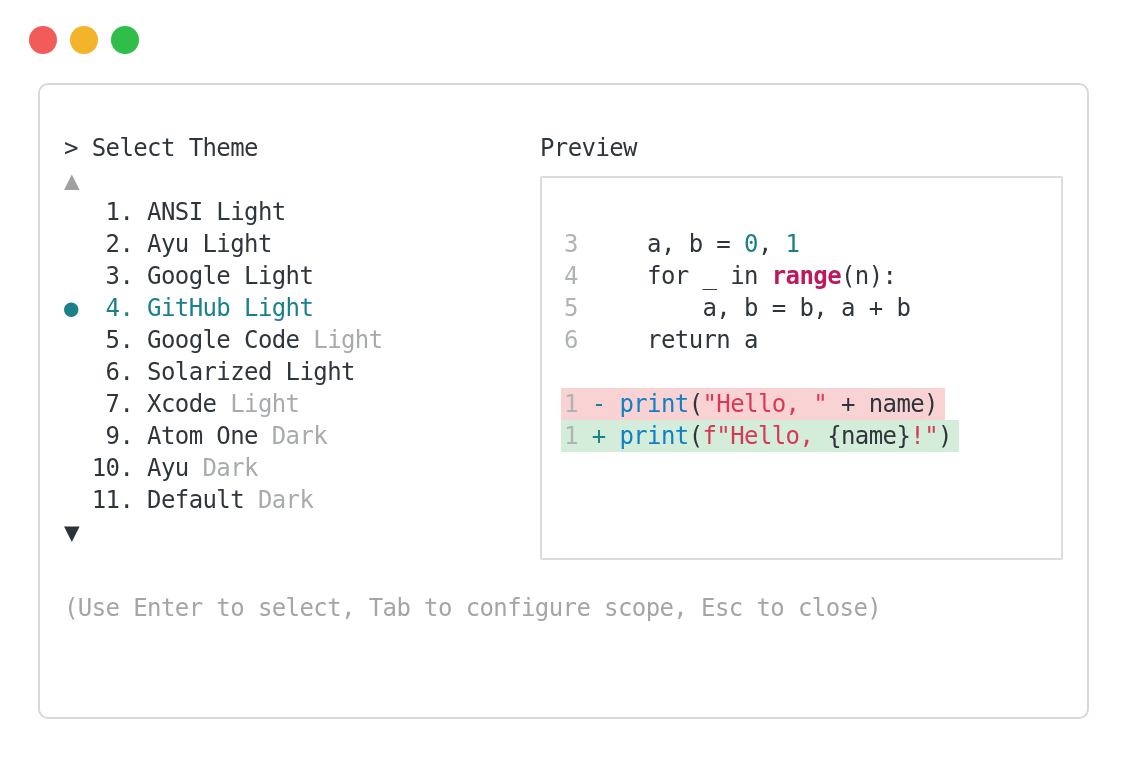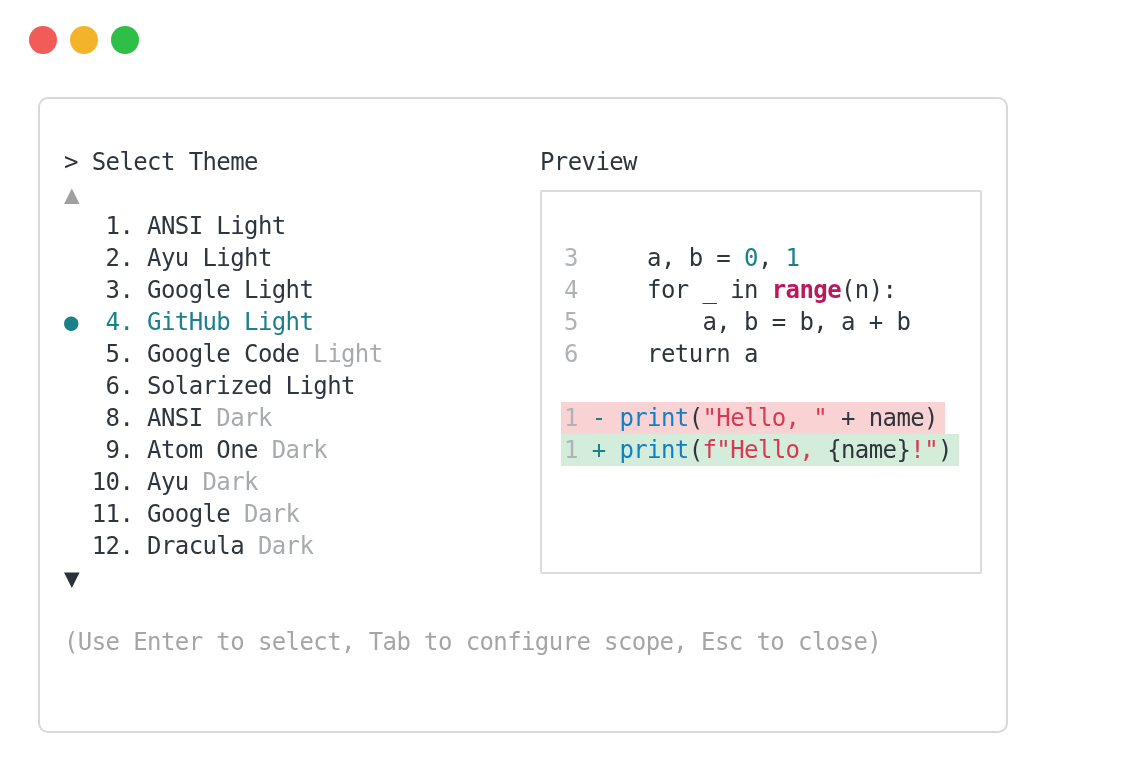--- a/index.html
+++ b/index.html
@@ -15,22 +15,22 @@
     font-size: 24px;
     letter-spacing: -0.6px;
   }
   .traffic-lights {
     position: absolute; left: 29px; top: 26px;
     display: flex; gap: 13px;
   }
   .light { width: 28px; height: 28px; border-radius: 50%; }
 
   .panel {
-    position: absolute; left: 38px; top: 97px;
-    width: 970px; height: 636px;
+    position: absolute; left: 38px; top: 83px;
+    width: 1051px; height: 636px;
     box-sizing: border-box;
     background: #ffffff;
     border: 2px solid var(--panel-border);
     border-radius: 10px;
     padding: 47px 24px 0 24px;
   }
   .columns { display: flex; }
   .col-left { width: 476px; flex: none; }
   .col-right { flex: 1; min-width: 0; }
 
@@ -82,25 +82,24 @@
     <div class="col-left">
       <pre class="row mono prompt">&gt; Select Theme</pre>
       <div class="row mono arrow up">▲</div>
       <div>
           <pre class="row mono item"><span class="marker">  </span><span class="num"> 1. </span><span class="name">ANSI Light</span><span class="suffix"></span></pre>
           <pre class="row mono item"><span class="marker">  </span><span class="num"> 2. </span><span class="name">Ayu Light</span><span class="suffix"></span></pre>
           <pre class="row mono item"><span class="marker">  </span><span class="num"> 3. </span><span class="name">Google Light</span><span class="suffix"></span></pre>
           <pre class="row mono item selected"><span class="marker">● </span><span class="num"> 4. </span><span class="name">GitHub Light</span><span class="suffix"></span></pre>
           <pre class="row mono item"><span class="marker">  </span><span class="num"> 5. </span><span class="name">Google Code</span><span class="suffix"> Light</span></pre>
           <pre class="row mono item"><span class="marker">  </span><span class="num"> 6. </span><span class="name">Solarized Light</span><span class="suffix"></span></pre>
-          <pre class="row mono item"><span class="marker">  </span><span class="num"> 8. </span><span class="name">ANSI</span><span class="suffix"> Dark</span></pre>
+          <pre class="row mono item"><span class="marker">  </span><span class="num"> 7. </span><span class="name">Xcode</span><span class="suffix"> Light</span></pre>
           <pre class="row mono item"><span class="marker">  </span><span class="num"> 9. </span><span class="name">Atom One</span><span class="suffix"> Dark</span></pre>
           <pre class="row mono item"><span class="marker">  </span><span class="num">10. </span><span class="name">Ayu</span><span class="suffix"> Dark</span></pre>
-          <pre class="row mono item"><span class="marker">  </span><span class="num">11. </span><span class="name">Google</span><span class="suffix"> Dark</span></pre>
-          <pre class="row mono item"><span class="marker">  </span><span class="num">12. </span><span class="name">Dracula</span><span class="suffix"> Dark</span></pre>
+          <pre class="row mono item"><span class="marker">  </span><span class="num">11. </span><span class="name">Default</span><span class="suffix"> Dark</span></pre>
         </div>
       <div class="row mono arrow down">▼</div>
     </div>
     <div class="col-right">
       <div class="row mono heading">Preview</div>
       <div class="preview-box">
         <div class="mono">
             <pre class="row mono code-line"><span><span style="color: rgb(176, 179, 181);">3 </span><span style="color: rgb(47, 53, 60);">    a, b = </span><span style="color: rgb(26, 128, 138);">0</span><span style="color: rgb(47, 53, 60);">, </span><span style="color: rgb(26, 128, 138);">1</span></span></pre>
             <pre class="row mono code-line"><span><span style="color: rgb(176, 179, 181);">4 </span><span style="color: rgb(47, 53, 60);">    for _ in </span><span style="color: #be185d; font-weight: bold;">range</span><span style="color: rgb(47, 53, 60);">(n):</span></span></pre>
             <pre class="row mono code-line"><span><span style="color: rgb(176, 179, 181);">5 </span><span style="color: rgb(47, 53, 60);">        a, b = b, a + b</span></span></pre>

